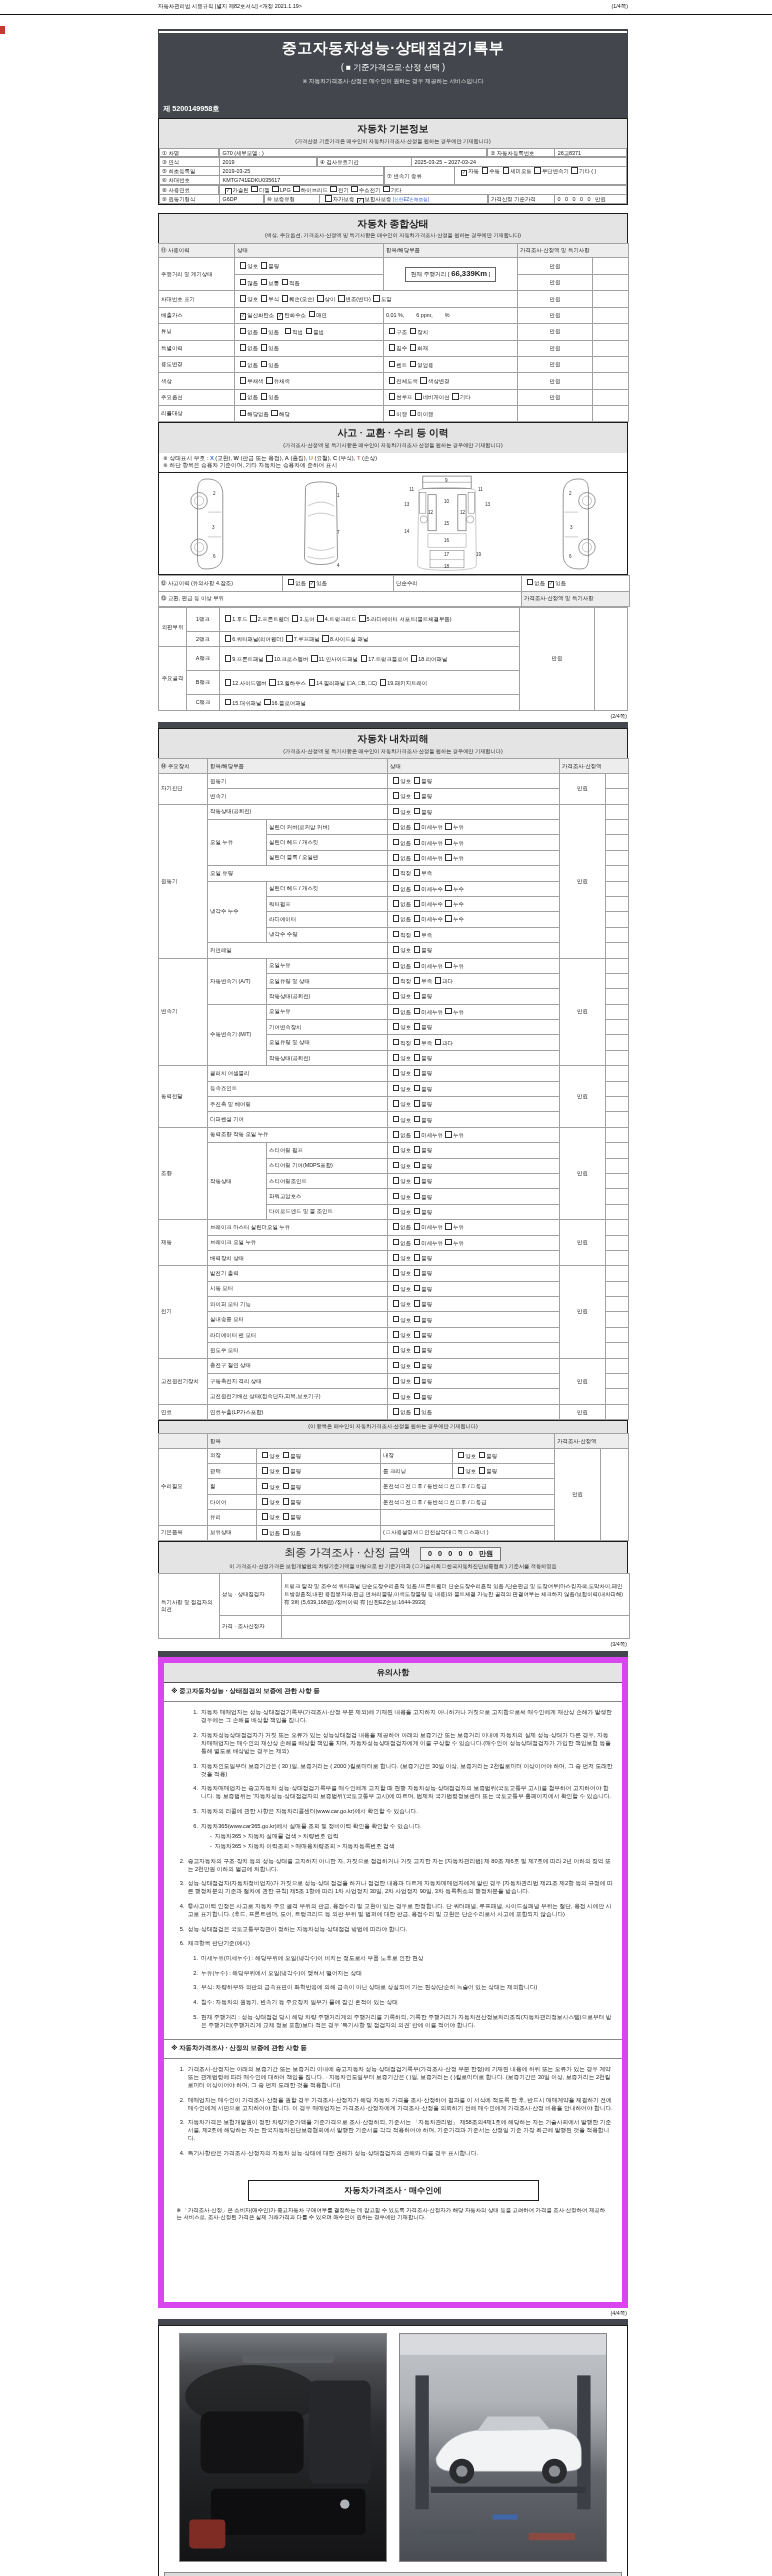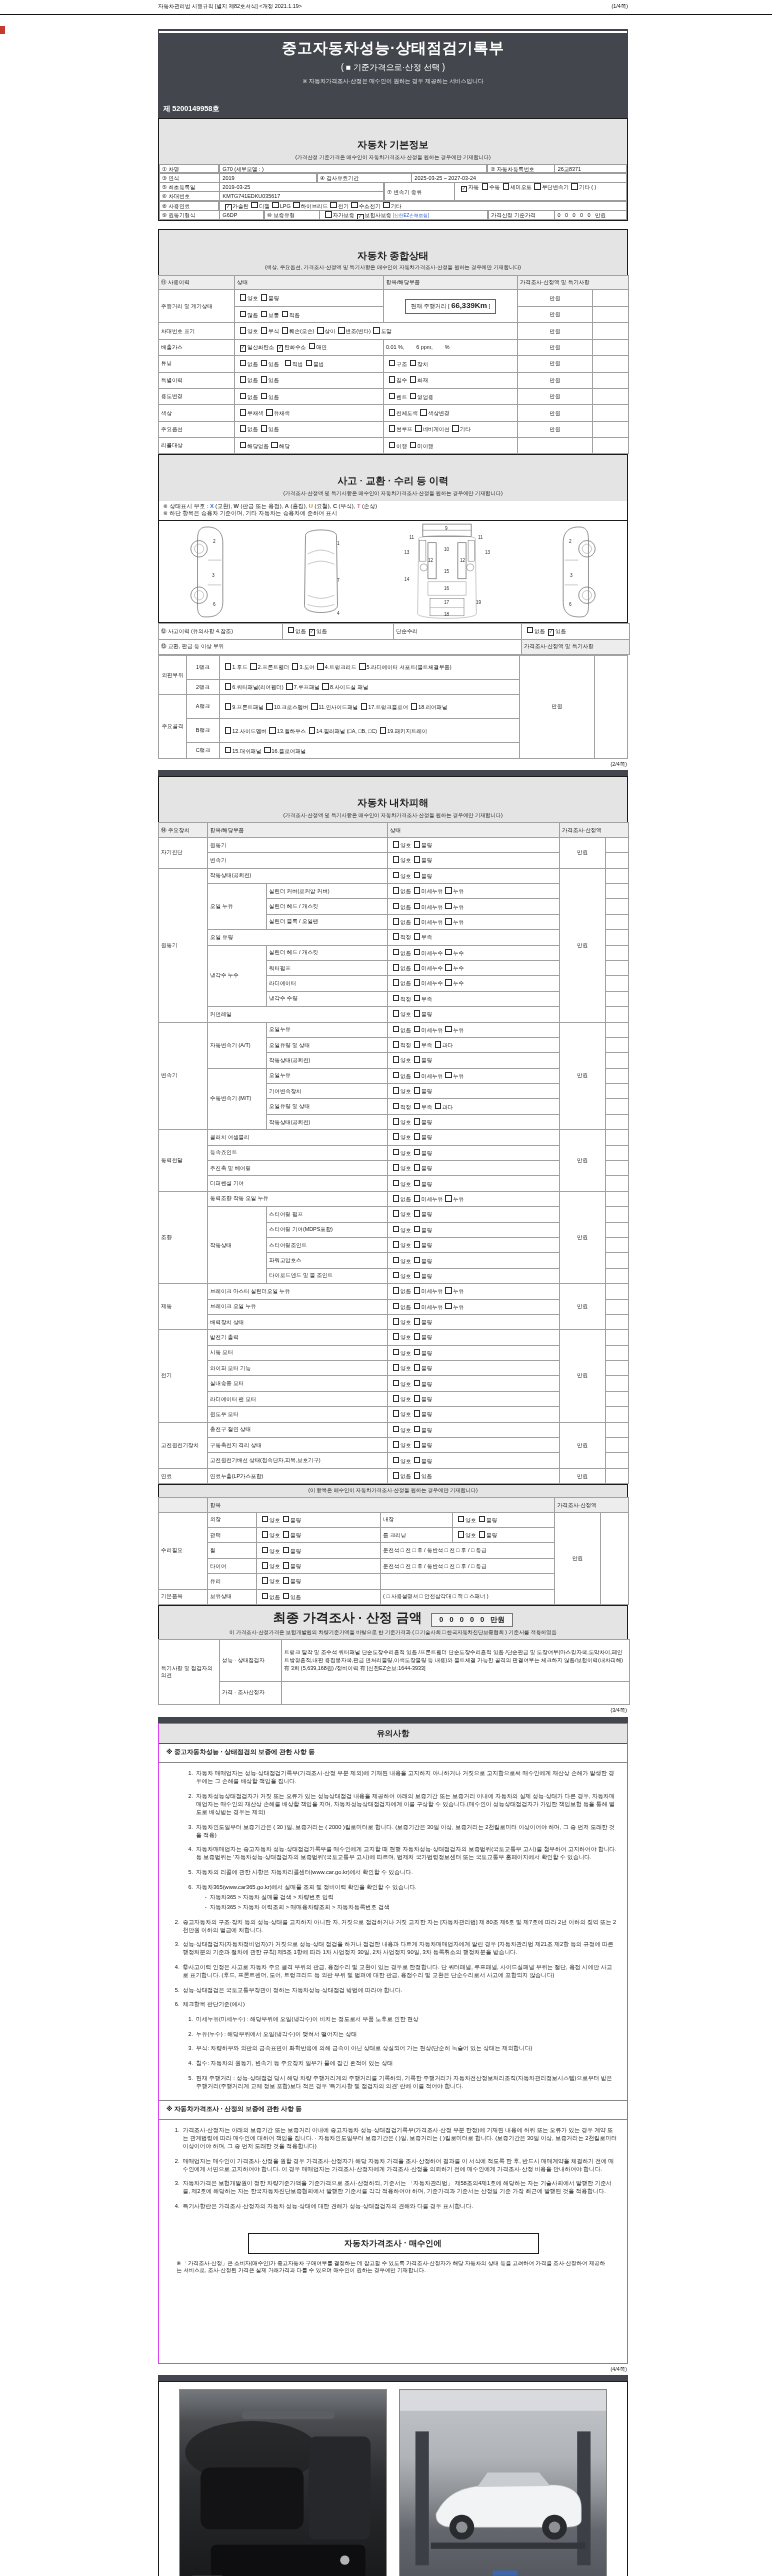--- a/index.html
+++ b/index.html
@@ -11,21 +11,21 @@
   .topnote{position:absolute;top:3.1px;left:0;width:100%;display:flex;justify-content:space-between;font-size:5.4px;color:#111}
   
   .dark{margin-top:29px;height:89px;background:#43474d;color:#fff;position:relative;text-align:center}
   .dark .stripe{position:absolute;top:1.5px;left:1px;right:1px;height:2.6px;background:#fff}
   .dark h1{margin:0;padding-top:10px;font-size:15px;letter-spacing:0.5px;font-weight:bold}
   .dark .sel{font-size:8.2px;margin-top:4.1px}
   .dark .svc{font-size:5.7px;margin-top:5.2px;color:#e8e8e8}
   .dark .docno{position:absolute;left:5.2px;bottom:4.1px;font-size:7.2px;font-weight:bold}
   
   .band{background:#e4e4e4;border:1px solid #1c1c1c;border-bottom:none;text-align:center}
-  .band .bt{font-size:9.8px;font-weight:bold;padding-top:20px}
+  .band .bt{font-size:9.8px;font-weight:bold;padding-top:4px}
   .band .bs{font-size:5.2px;padding:1.5px 0 3.6px}
   
   table{border-collapse:collapse;width:470px;table-layout:fixed}
   td,th{border:0.5px solid #a2a2a2;font-size:5.4px;padding:0.5px 2.1px;overflow:hidden;white-space:nowrap;font-weight:normal;text-align:left;vertical-align:middle}
   .outer{border:1px solid #1c1c1c}
   .cb{display:inline-block;width:4.6px;height:4.6px;border:0.5px solid #333;margin:0 1px 0 2.6px;vertical-align:-0.5px;font-size:4.6px;line-height:4.1px;text-align:center;background:#fff;color:#111}
   .cbl{font-size:5.4px}
   .pricecell{text-align:center}
   .blank{background:#fff}
   
@@ -44,21 +44,21 @@
   .diagrams{border:1px solid #1c1c1c;border-top:none;display:flex;justify-content:space-around;align-items:center;height:101px;background:#fff}
   .diag{position:relative}
   .diag svg{display:block}
   .dlab{position:absolute;font-size:4.6px;color:#333}
   .acc td{height:13.4px}
   .rank td{font-size:5.4px}
   
   .dt td{height:13.4px}
   .dt .h td{height:12.4px;background:#ededed}
   
-  .notice-box{border:1px solid #d946ef;background:#fff;overflow:hidden}
+  .notice-box{border:6px solid #d946ef;background:#fff;overflow:hidden}
   .notice-title{background:#e4e4e4;border-bottom:0.5px solid #555;text-align:center;font-size:8.2px;font-weight:bold;padding:4.1px 0}
   .notice-sec{border-bottom:0.5px solid #888;font-size:6.4px;padding:4.6px 7.2px;font-weight:bold}
   .nitems{padding:6.2px 9.3px 3.1px}
   .ni{font-size:5.7px;line-height:8px;margin-bottom:6.7px;display:flex}
   .ni .nn{width:11.3px;flex:none;text-align:right;margin-right:3.1px}
   .ni.l1{margin-left:13.4px}
   .ni.l2{margin-left:27px;margin-top:-4.6px}
   .ni .nt{white-space:normal}
   .valbox{width:289px;margin:13.4px auto 5.2px;border:1px solid #1c1c1c;text-align:center;font-size:8.2px;font-weight:bold;padding:4.1px 0;background:#fff}
   .valtext{width:433px;margin:0 auto;font-size:5.4px;line-height:7.7px;white-space:normal;padding-bottom:9.3px}
@@ -66,21 +66,21 @@
   .bar{height:6.2px;background:#43474d}
   
   .photo-box{border:1px solid #1c1c1c;background:#fff;height:348px;position:relative}
   .photo-title{text-align:center;font-size:7.7px;font-weight:bold;padding:7.2px 0 2.1px}
   .shots{display:flex;justify-content:center;gap:12.4px;margin-top:7.2px}
   .shot{width:206px;height:227px;position:relative;overflow:hidden;border:0.5px solid #888}
   .shot1{background:linear-gradient(180deg,#75797d 0%,#4a4c50 14%,#2b2c2f 40%,#1d1e20 72%,#141416 100%)}
   .shot2{background:linear-gradient(180deg,#c2c5c9 0%,#b0b4b8 30%,#8e9297 46%,#63676d 62%,#4a4e54 100%)}
   .signband{margin:9.3px 5.2px 0;background:#dcdcdc;border:0.5px solid #8a8a8a;text-align:center;font-size:6.7px;font-weight:bold;padding:4.6px 0}
   .finalband{background:#e4e4e4;border:1px solid #1c1c1c;border-bottom:none;padding:3.1px 0 3.1px;text-align:center}
-  .finalband .fl{font-size:13px;font-weight:bold;display:inline-block;margin-right:7px}
+  .finalband .fl{font-size:11px;font-weight:normal;display:inline-block;margin-right:7px}
   .finalband .fv{display:inline-block;border:0.5px solid #777;background:#f4f4f4;font-size:7.2px;font-weight:bold;padding:1px 7.2px;letter-spacing:2.1px}
   .finalband .fn{font-size:5.2px;margin-top:2.1px}
   .rem td{white-space:normal;font-size:5.4px;line-height:7.7px}
 </style>
 </head>
 <body>
 
 <div id="toprule"></div>
 <div id="redtick"></div>
 

